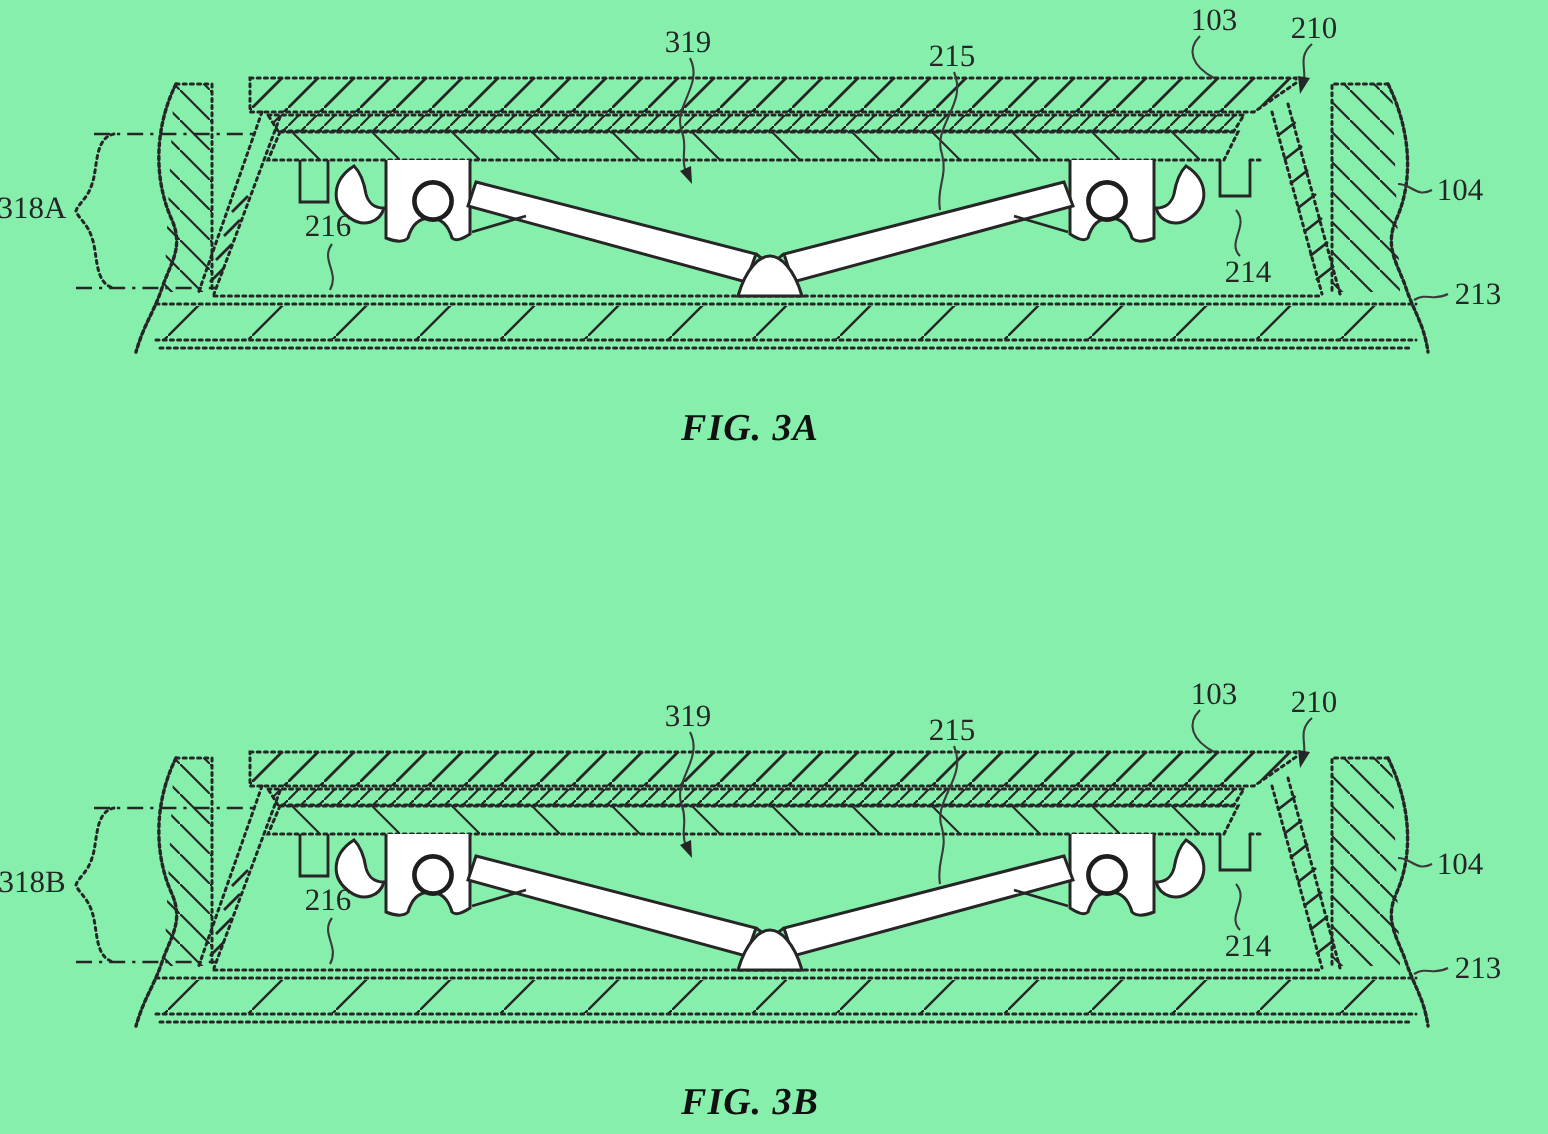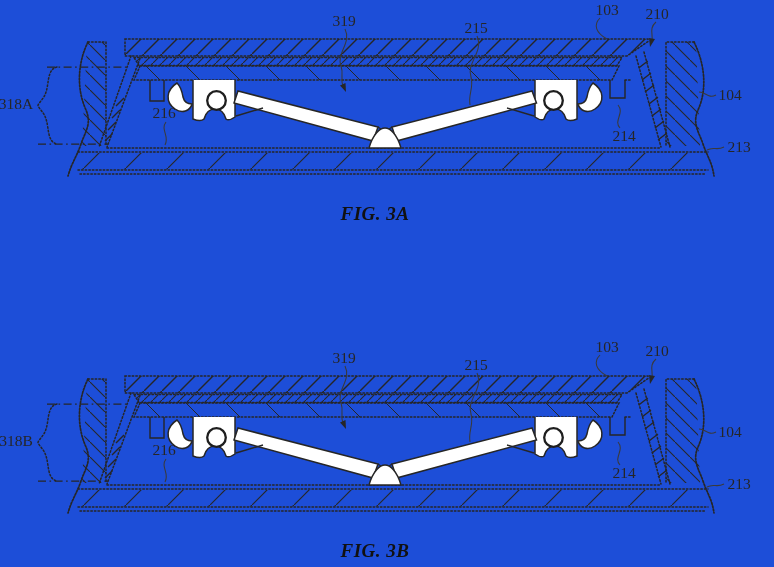--- a/index.html
+++ b/index.html
@@ -1,16 +1,16 @@
 <!DOCTYPE html>
 <html><head>
 <meta charset="utf-8">
 <style>
   html,body{margin:0;padding:0;background:#ffffff;}
-  .sheet{position:relative;width:774px;height:567px;background:#1d4ed8;overflow:hidden;
+  .sheet{position:relative;width:774px;height:567px;background:#86efac;overflow:hidden;
          font-family:"Liberation Serif",serif;}
   svg{display:block;}
   
   .ol{fill:none;stroke:#262626;stroke-width:1.5;stroke-dasharray:1.5 2.1;stroke-linecap:round;}
   
   .sol{fill:none;stroke:#262626;stroke-width:1.4;}
   .solf{fill:#ffffff;stroke:#262626;stroke-width:1.5;}
   .wavy{fill:none;stroke:#262626;stroke-width:1.7;stroke-dasharray:1.8 1.6;stroke-linecap:round;}
   .thin{fill:none;stroke:#3a3a3a;stroke-width:1.05;}
   .phantom{fill:none;stroke:#262626;stroke-width:1.25;stroke-dasharray:8 3.5 1.6 3.5;}

